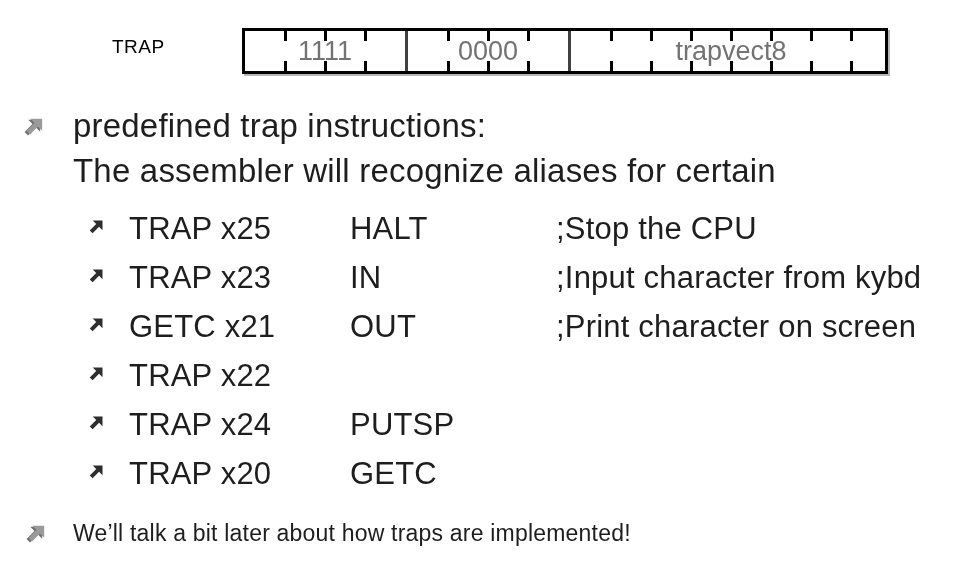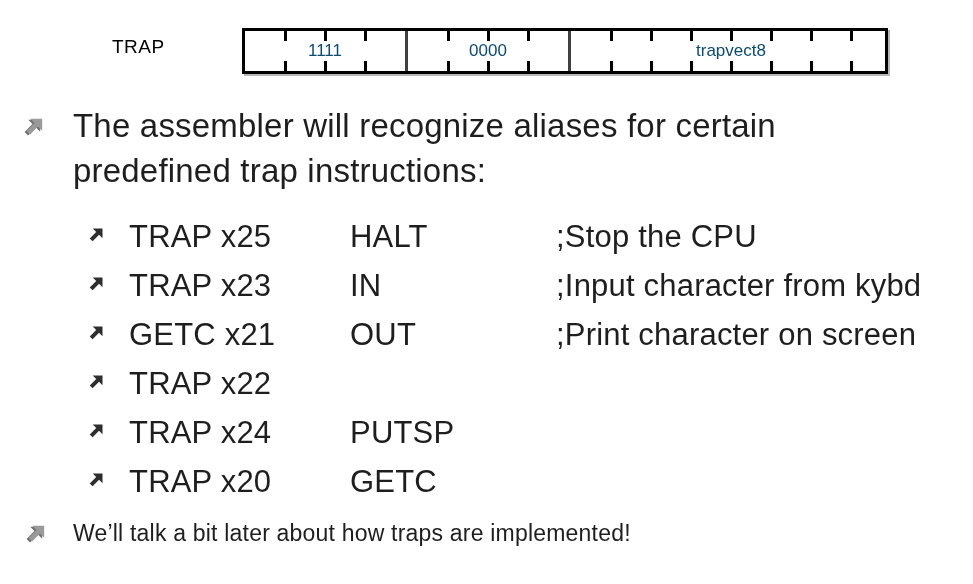--- a/index.html
+++ b/index.html
@@ -21,21 +21,21 @@
     position:absolute;left:242px;top:28px;
     width:640px;height:40px;
     border:3px solid #000;
     box-shadow:2px 2px 0 rgba(0,0,0,.28);
     display:flex;
     background:#fff;
   }
   .field{
     position:relative;
     display:flex;align-items:center;justify-content:center;
-    font-size:17px;color:#0c4a6e;
+    font-size:27px;color:#737373;
   }
   .field-4{flex:0 0 25%;}
   .field-8{flex:0 0 50%;}
   .field + .field{border-left:3px solid #404040;}
   .tick{
     position:absolute;top:0;bottom:0;width:3px;margin-left:-1.5px;
     background:linear-gradient(#000 0 10px,transparent 10px calc(100% - 10px),#000 calc(100% - 10px));
   }
 
   
@@ -53,21 +53,21 @@
     font-size:33px;line-height:45px;letter-spacing:.2px;
   }
   .outro{
     position:absolute;left:73px;top:511px;
     font-size:23px;line-height:45px;letter-spacing:.2px;
   }
   #arrow-intro{left:22px;top:117px;}
   #arrow-outro{left:24px;top:524px;}
 
   
-  .trap-rows{position:absolute;left:0;top:212px;width:973px;}
+  .trap-rows{position:absolute;left:0;top:204px;width:973px;}
   .trow{position:relative;height:49px;}
   .trow .arrow-sub{left:86px;top:15px;}
   .trow span.cell{
     position:absolute;top:0;line-height:49px;
     font-size:31px;letter-spacing:.2px;white-space:nowrap;
   }
   .trow .c1{left:129px;}
   .trow .c2{left:350px;}
   .trow .c3{left:556px;}
 </style>
@@ -102,22 +102,22 @@
       <span>trapvect8</span>
     </div>
   </div>
 
   <span class="arrow arrow-main" id="arrow-intro">
     <svg viewBox="0 0 24 24">
         <path d="M9 2h13v13l-4.6-4.6-8.6 8.6-3.8-3.8 8.6-8.6z"></path>
       </svg>
   </span>
   <div class="intro">
+    <div>predefined trap instructions:</div>
     <div>The assembler will recognize aliases for certain</div>
-    <div>predefined trap instructions:</div>
   </div>
 
   <div class="trap-rows">
 
     <div class="trow">
       <span class="arrow arrow-sub">
         <svg viewBox="0 0 24 24">
             <path d="M9 2h13v13l-4.6-4.6-8.6 8.6-3.8-3.8 8.6-8.6z"></path>
           </svg>
       </span>

